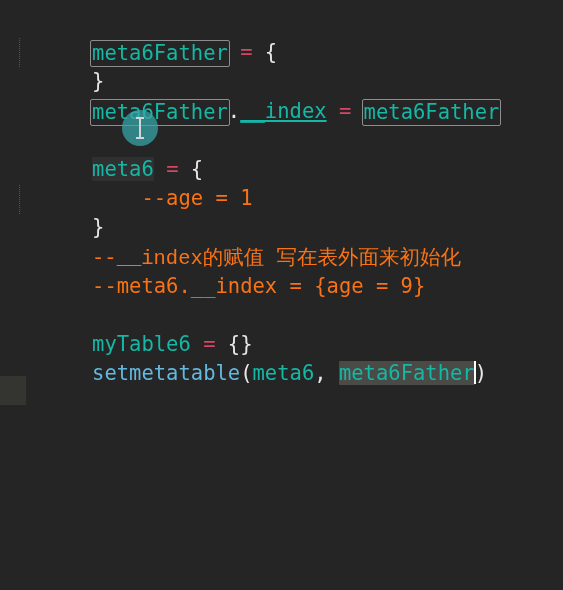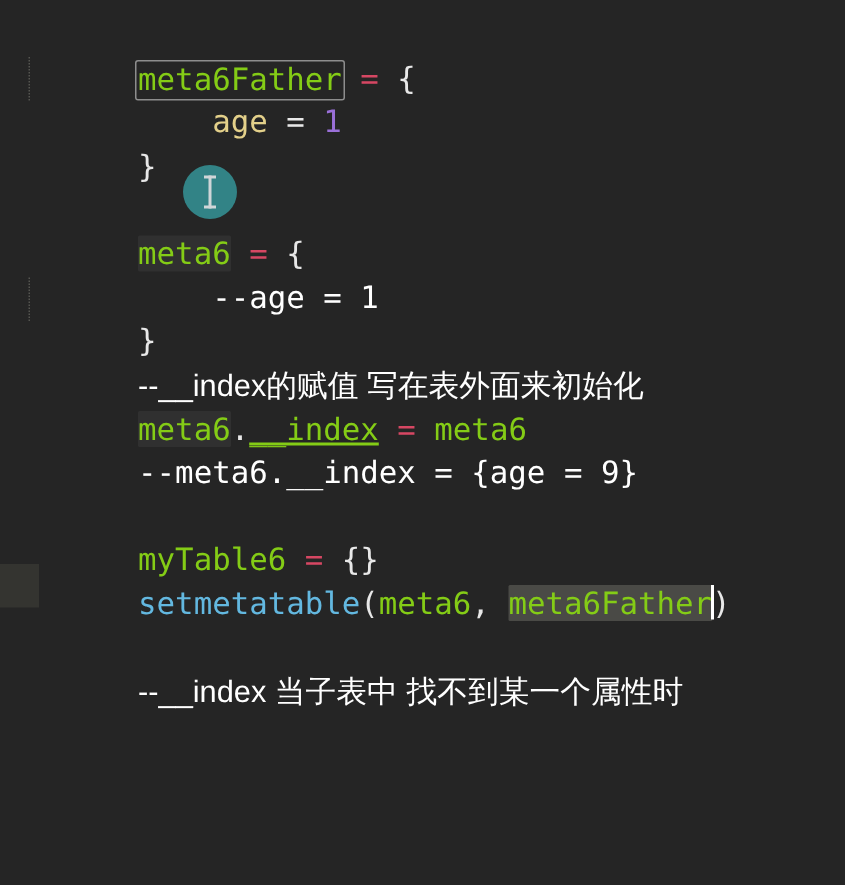--- a/index.html
+++ b/index.html
@@ -37,27 +37,27 @@
     height: 29.2px;
     line-height: 29.2px;
     padding-left: 18px;
     font-size: 20.5px;
     letter-spacing: 0px;
     white-space: pre;
     color: #e8e8e8;
   }
 
   
-  .tok-var      { color: #84cc16; }
+  .tok-var      { color: #14b8a6; }
   .tok-op       { color: #d64763; }
   .tok-eq-plain { color: #e8e8e8; }
   .tok-key      { color: #e3d08a; }
   .tok-num      { color: #9a70d8; }
   .tok-func     { color: #63b8e0; text-align: center; }
-  .tok-comment  { color: #ffffff; }
+  .tok-comment  { color: #f97316; }
   .tok-punct    { color: #e8e8e8; }
 
   
   .occ-box {
     display: inline-block;
     border: 1px solid #8d8d8d;
     border-radius: 2px;
     padding: 0 1px;
     margin: 0 -2px;
     line-height: 25px;
@@ -130,89 +130,83 @@
     content: "";
     position: absolute;
     left: -3px;
     width: 8px;
     height: 2px;
     background: #cfd6d8;
   }
   #ibeam::before { top: 0; }
   #ibeam::after  { bottom: 0; }
 
-  .cjk { font-family: Liberation Sans, sans-serif; }
+  .cjk { font-family: Liberation Mono, monospace; }
 </style>
 </head>
 <body>
 
 <div id="editor">
 
   <div class="gutter-mark" style="top:376px; height:29px;"></div>
 
   <div class="indent-guide" style="left:19px; top:38px; height:29px;"></div>
   <div class="indent-guide" style="left:19px; top:185px; height:29px;"></div>
 
   <div class="code">
 
     <div class="line">
       <span class="occ-box tok-var">meta6Father</span><span class="tok-punct"> </span><span class="tok-op">=</span><span class="tok-punct"> </span><span class="tok-punct">{</span>
     </div>
 
-    <div class="line">
-      <span class="tok-punct">    </span><span class="tok-key">age</span><span class="tok-punct"> </span><span class="tok-eq-plain">=</span><span class="tok-punct"> </span><span class="tok-num">1</span>
-    </div>
 
     <div class="line">
       <span class="tok-punct">}</span>
     </div>
 
+    <div class="line">
+      <span class="occ-box tok-var">meta6Father</span><span class="tok-punct">.</span><span class="tok-var underscore-u">__index</span><span class="tok-punct"> </span><span class="tok-op">=</span><span class="tok-punct"> </span><span class="occ-box tok-var">meta6Father</span>
+    </div>
 
     <div class="line">&nbsp;</div>
 
     <div class="line">
       <span class="tok-var occ-soft">meta6</span><span class="tok-punct"> </span><span class="tok-op">=</span><span class="tok-punct"> </span><span class="tok-punct">{</span>
     </div>
 
     <div class="line">
       <span class="tok-punct">    </span><span class="tok-comment">--age = 1</span>
     </div>
 
     <div class="line">
       <span class="tok-punct">}</span>
     </div>
 
     <div class="line">
       <span class="tok-comment cjk">--__index的赋值 写在表外面来初始化</span>
     </div>
 
-    <div class="line">
-      <span class="tok-var occ-soft">meta6</span><span class="tok-punct">.</span><span class="tok-var underscore-u">__index</span><span class="tok-punct"> </span><span class="tok-op">=</span><span class="tok-punct"> </span><span class="tok-var">meta6</span>
-    </div>
 
     <div class="line">
       <span class="tok-comment">--meta6.__index = {age = 9}</span>
     </div>
 
     <div class="line">&nbsp;</div>
 
     <div class="line">
       <span class="tok-var">myTable6</span><span class="tok-punct"> </span><span class="tok-op">=</span><span class="tok-punct"> </span><span class="tok-punct">{}</span>
     </div>
 
     <div class="line">
       <span class="tok-func">setmetatable</span><span class="tok-punct">(</span><span class="tok-var">meta6</span><span class="tok-punct">, </span><span class="tok-var sel">meta6Father</span><span class="caret"></span><span class="tok-punct">)</span>
     </div>
 
 
     <div class="line">&nbsp;</div>
 
-    <div class="line">
-      <span class="tok-comment cjk">--__index 当子表中 找不到某一个属性时</span>
-    </div>
 
 
 
   </div>
 
   <div id="click-indicator" style="width: 36px; height: 36px; left: 122px; top: 110px;"></div>
   <div id="ibeam" style="left: 139px; top: 117px;"></div>
 
 </div>
 

